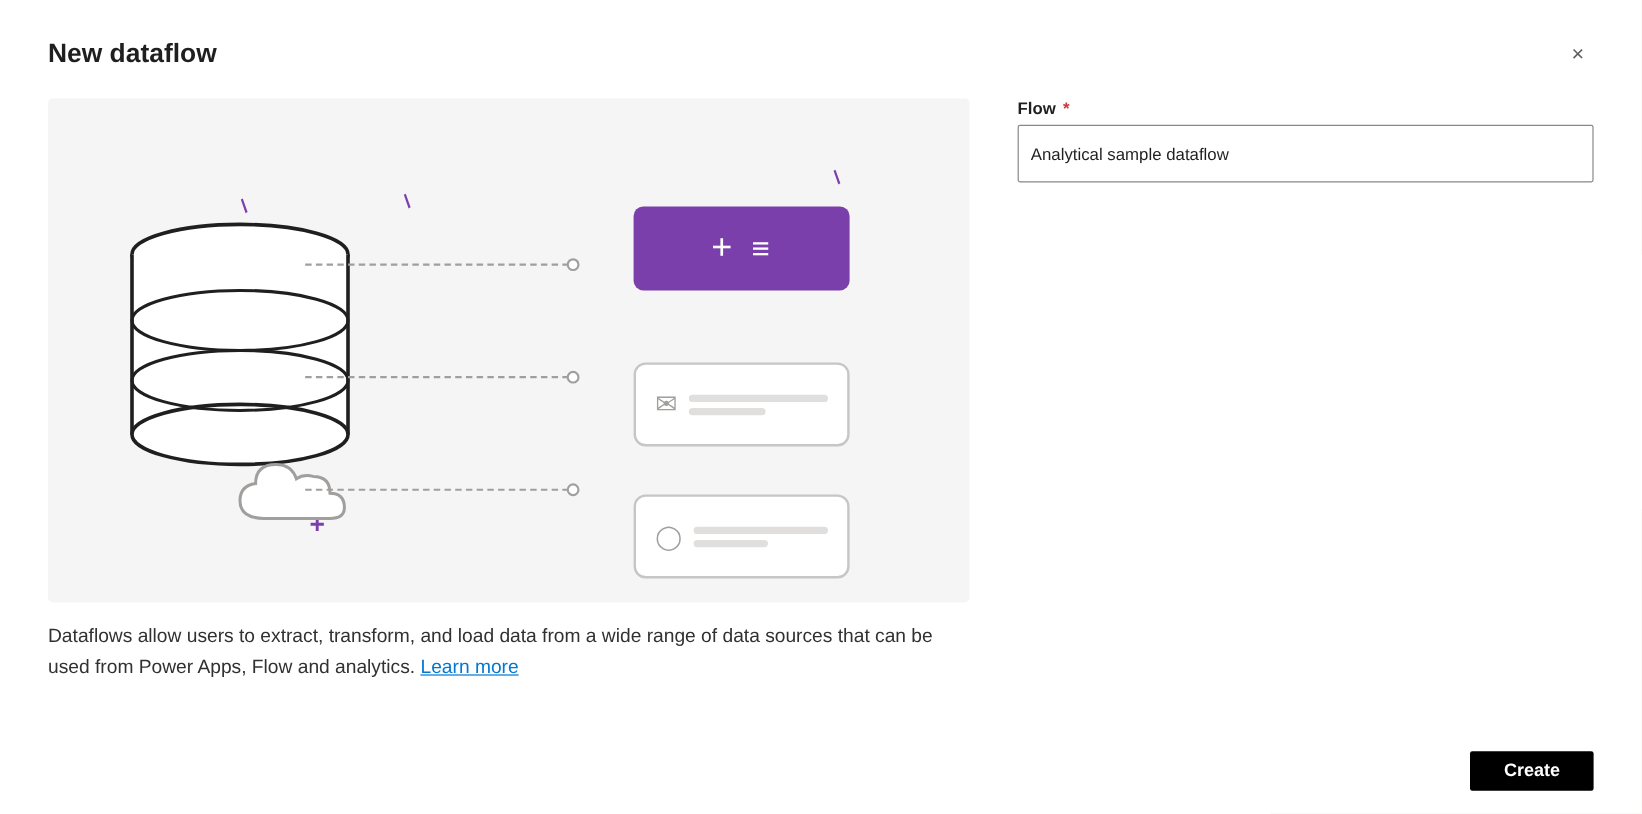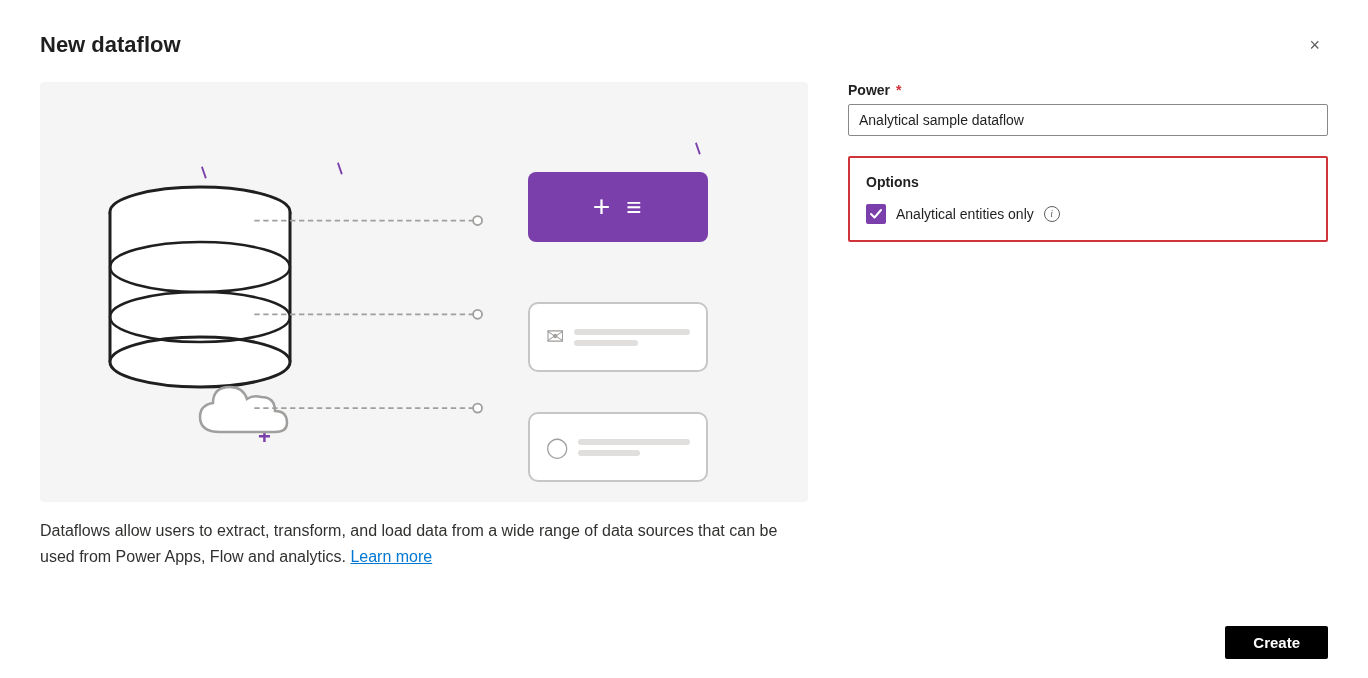--- a/index.html
+++ b/index.html
@@ -142,21 +142,21 @@
       font-weight: 600;
       color: #1f1f1f;
       margin-bottom: 6px;
     }
     .required-star {
       color: #d13438;
       margin-left: 2px;
     }
     .text-input {
       width: 100%;
-      height: 32px;
+      height: 48px;
       border: 1px solid #8a8886;
       border-radius: 2px;
       padding: 0 10px;
       font-size: 14px;
       font-family: 'Segoe UI', sans-serif;
       color: #1f1f1f;
       outline: none;
     }
     .options-box {
       border: 2px solid #d13438;
@@ -319,36 +319,24 @@
       <p class="description">
         <span>Dataflows allow users to extract, transform, and load data from a wide range of data sources that can be used from Power Apps, Flow and analytics.</span>
         <a class="learn-more">Learn more</a>
       </p>
     </div>
 
     <div class="right-panel">
 
       <div>
         <div class="field-label">
-          <span>Power</span><span class="required-star"> *</span>
+          <span>Flow</span><span class="required-star"> *</span>
         </div>
         <input class="text-input" type="text" value="Analytical sample dataflow" style="">
       </div>
 
-      <div class="options-box">
-        <div class="options-title">Options</div>
-        <div class="checkbox-row">
-          <div class="checkbox-custom">
-            <svg viewBox="0 0 12 12">
-              <polyline points="1,6 4.5,9.5 11,2" stroke="white" stroke-width="2" fill="none" stroke-linecap="round" stroke-linejoin="round"></polyline>
-            </svg>
-          </div>
-          <span class="checkbox-label">Analytical entities only</span>
-          <span class="info-icon">i</span>
-        </div>
-      </div>
     </div>
   </div>
 
   <div class="dialog-footer">
     <button class="btn-primary">Create</button>
   </div>
 </div>
 
 </body></html>

